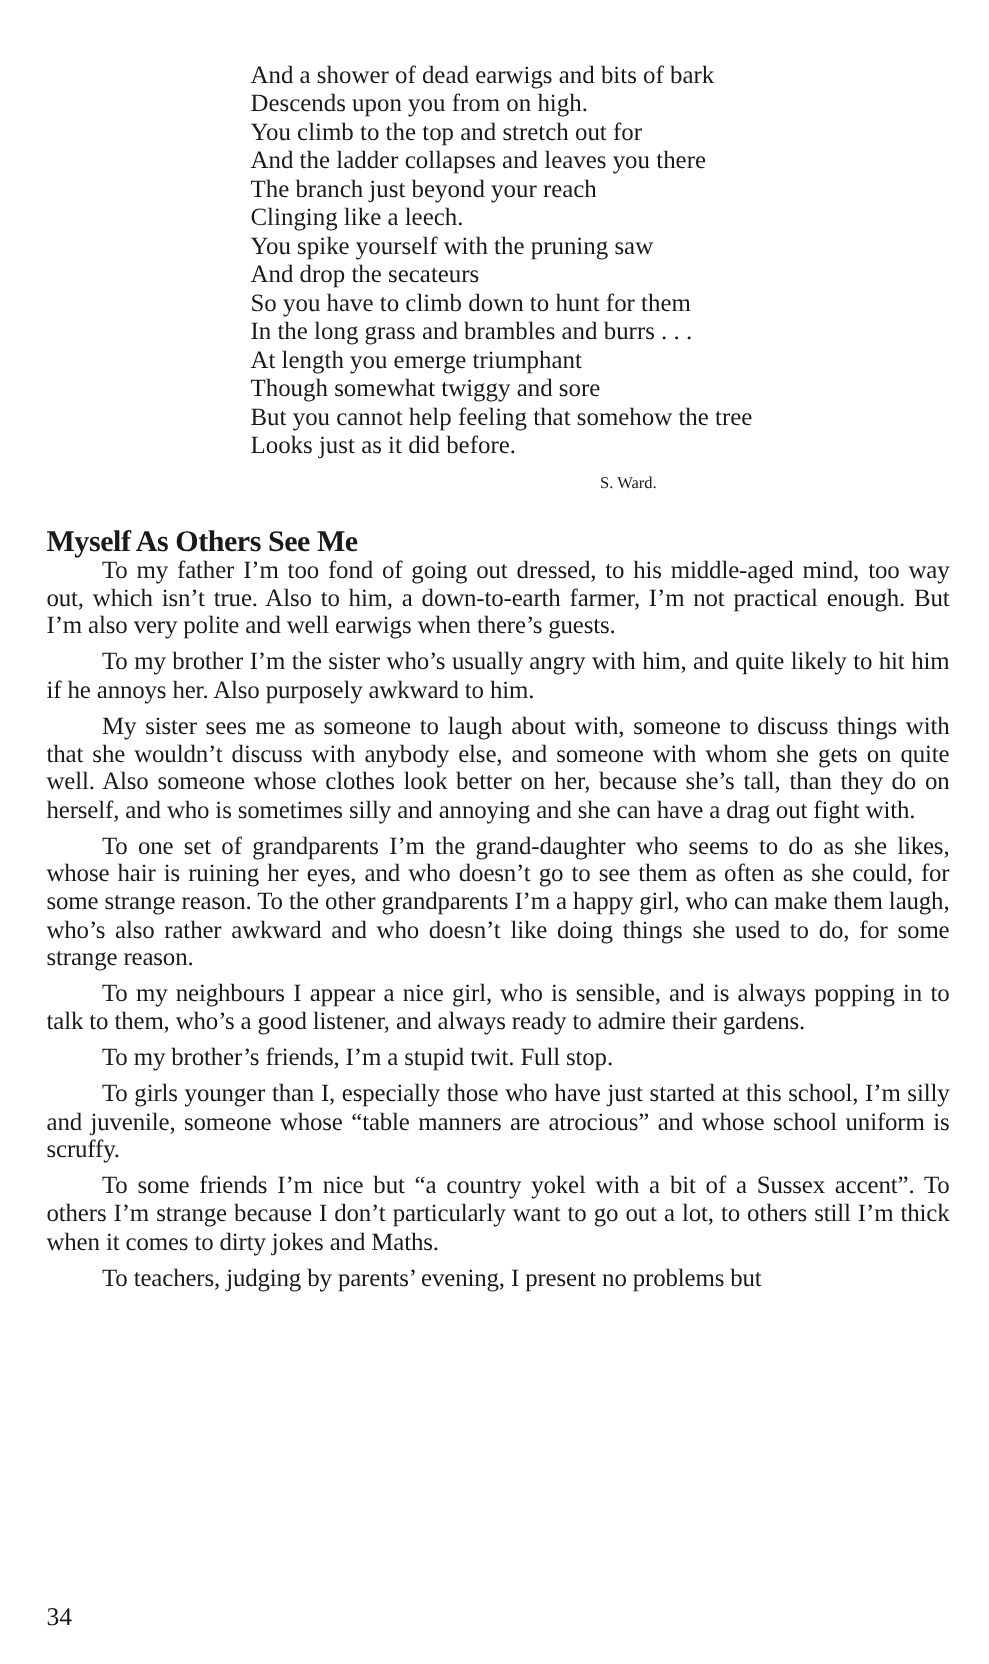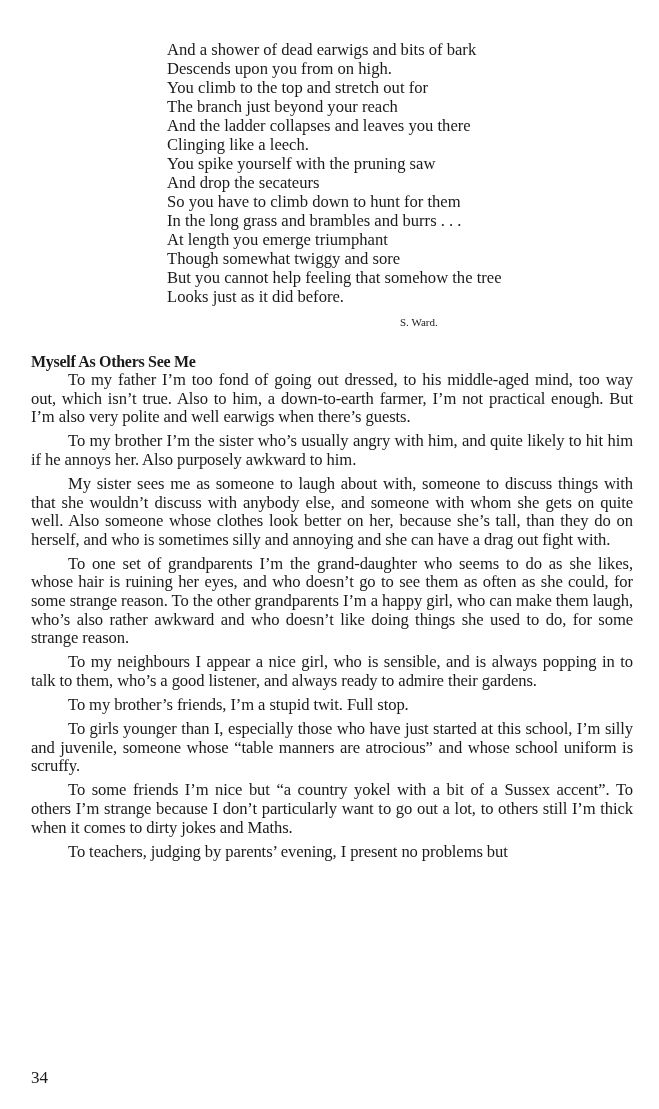--- a/index.html
+++ b/index.html
@@ -44,21 +44,21 @@
       line-height: 19px;
     }
     .essay {
       position: absolute;
       left: 31px;
       top: 352px;
       width: 602px;
     }
     .essay-title {
       font-weight: bold;
-      font-size: 16px;
+      font-size: 20px;
       line-height: 19px;
       margin: 0;
       letter-spacing: -0.3px;
     }
     .essay-para {
       margin: 0 0 5.5px 0;
       text-indent: 37px;
       text-align: justify;
       font-size: 16.6px;
       line-height: 18.6px;
@@ -74,22 +74,22 @@
   </style>
 </head>
 <body>
 
 <div class="page">
 
   <div class="poem">
     <span class="poem-line">And a shower of dead earwigs and bits of bark</span>
     <span class="poem-line">Descends upon you from on high.</span>
     <span class="poem-line">You climb to the top and stretch out for</span>
+    <span class="poem-line">And the ladder collapses and leaves you there</span>
     <span class="poem-line">The branch just beyond your reach</span>
-    <span class="poem-line">And the ladder collapses and leaves you there</span>
     <span class="poem-line">Clinging like a leech.</span>
     <span class="poem-line">You spike yourself with the pruning saw</span>
     <span class="poem-line">And drop the secateurs</span>
     <span class="poem-line">So you have to climb down to hunt for them</span>
     <span class="poem-line">In the long grass and brambles and burrs . . .</span>
     <span class="poem-line">At length you emerge triumphant</span>
     <span class="poem-line">Though somewhat twiggy and sore</span>
     <span class="poem-line">But you cannot help feeling that somehow the tree</span>
     <span class="poem-line">Looks just as it did before.</span>
   </div>

